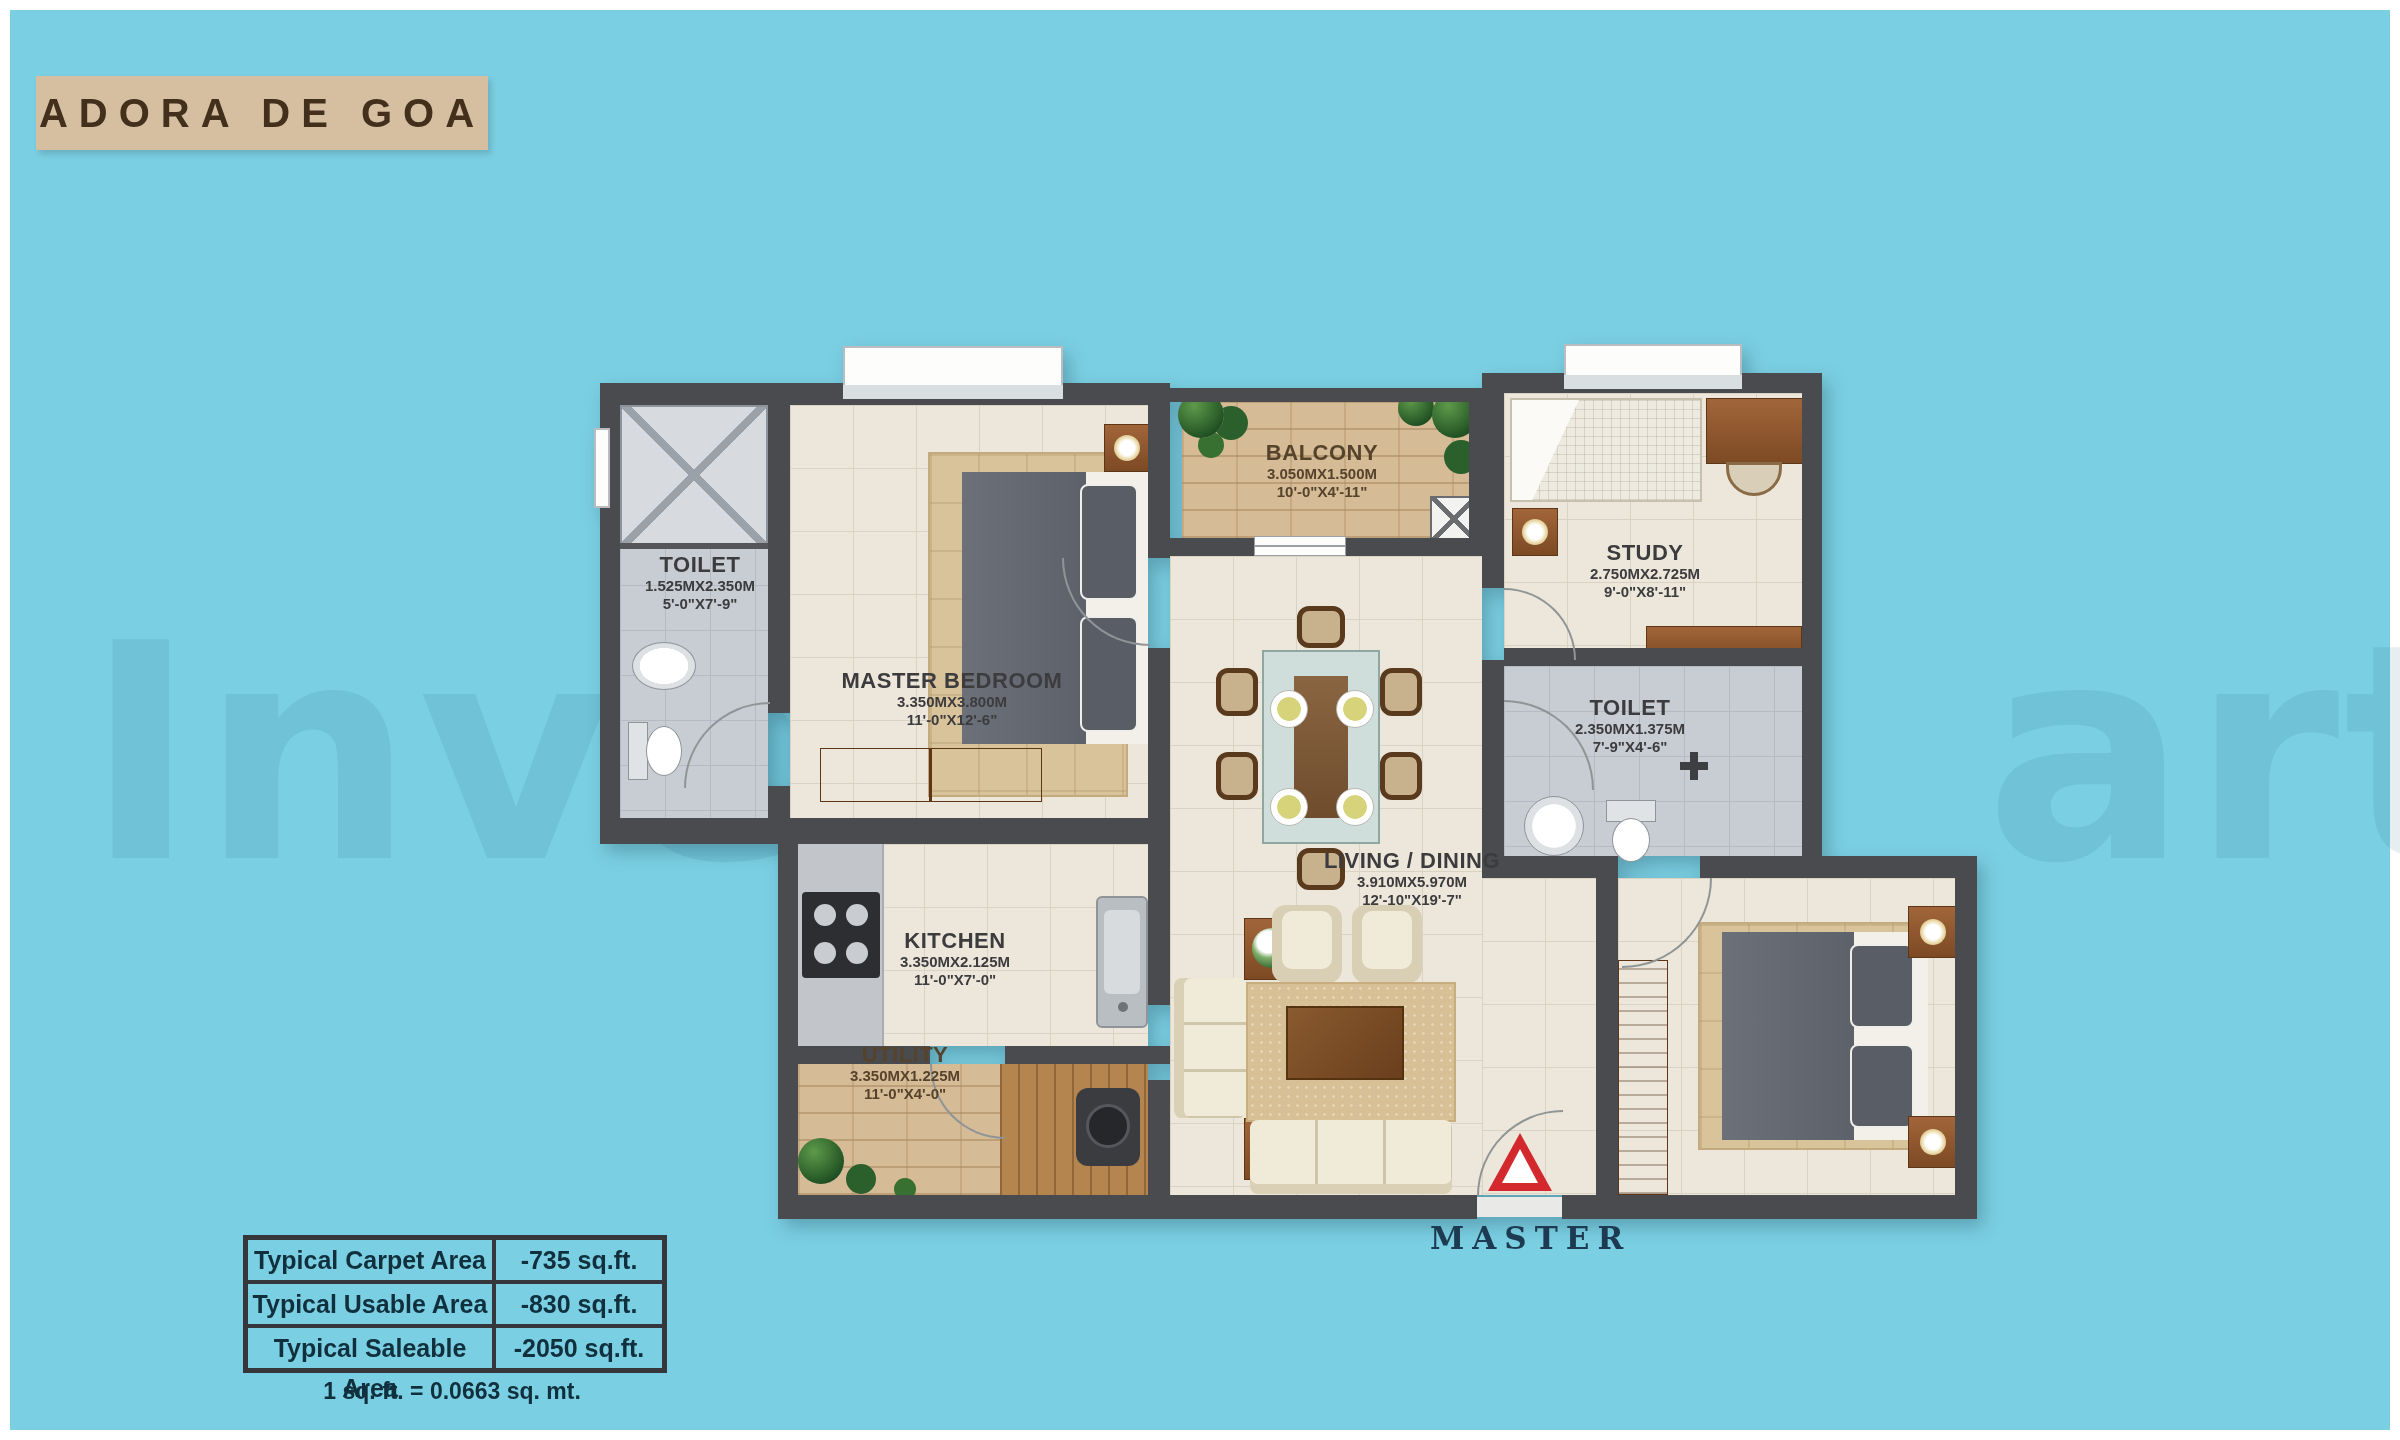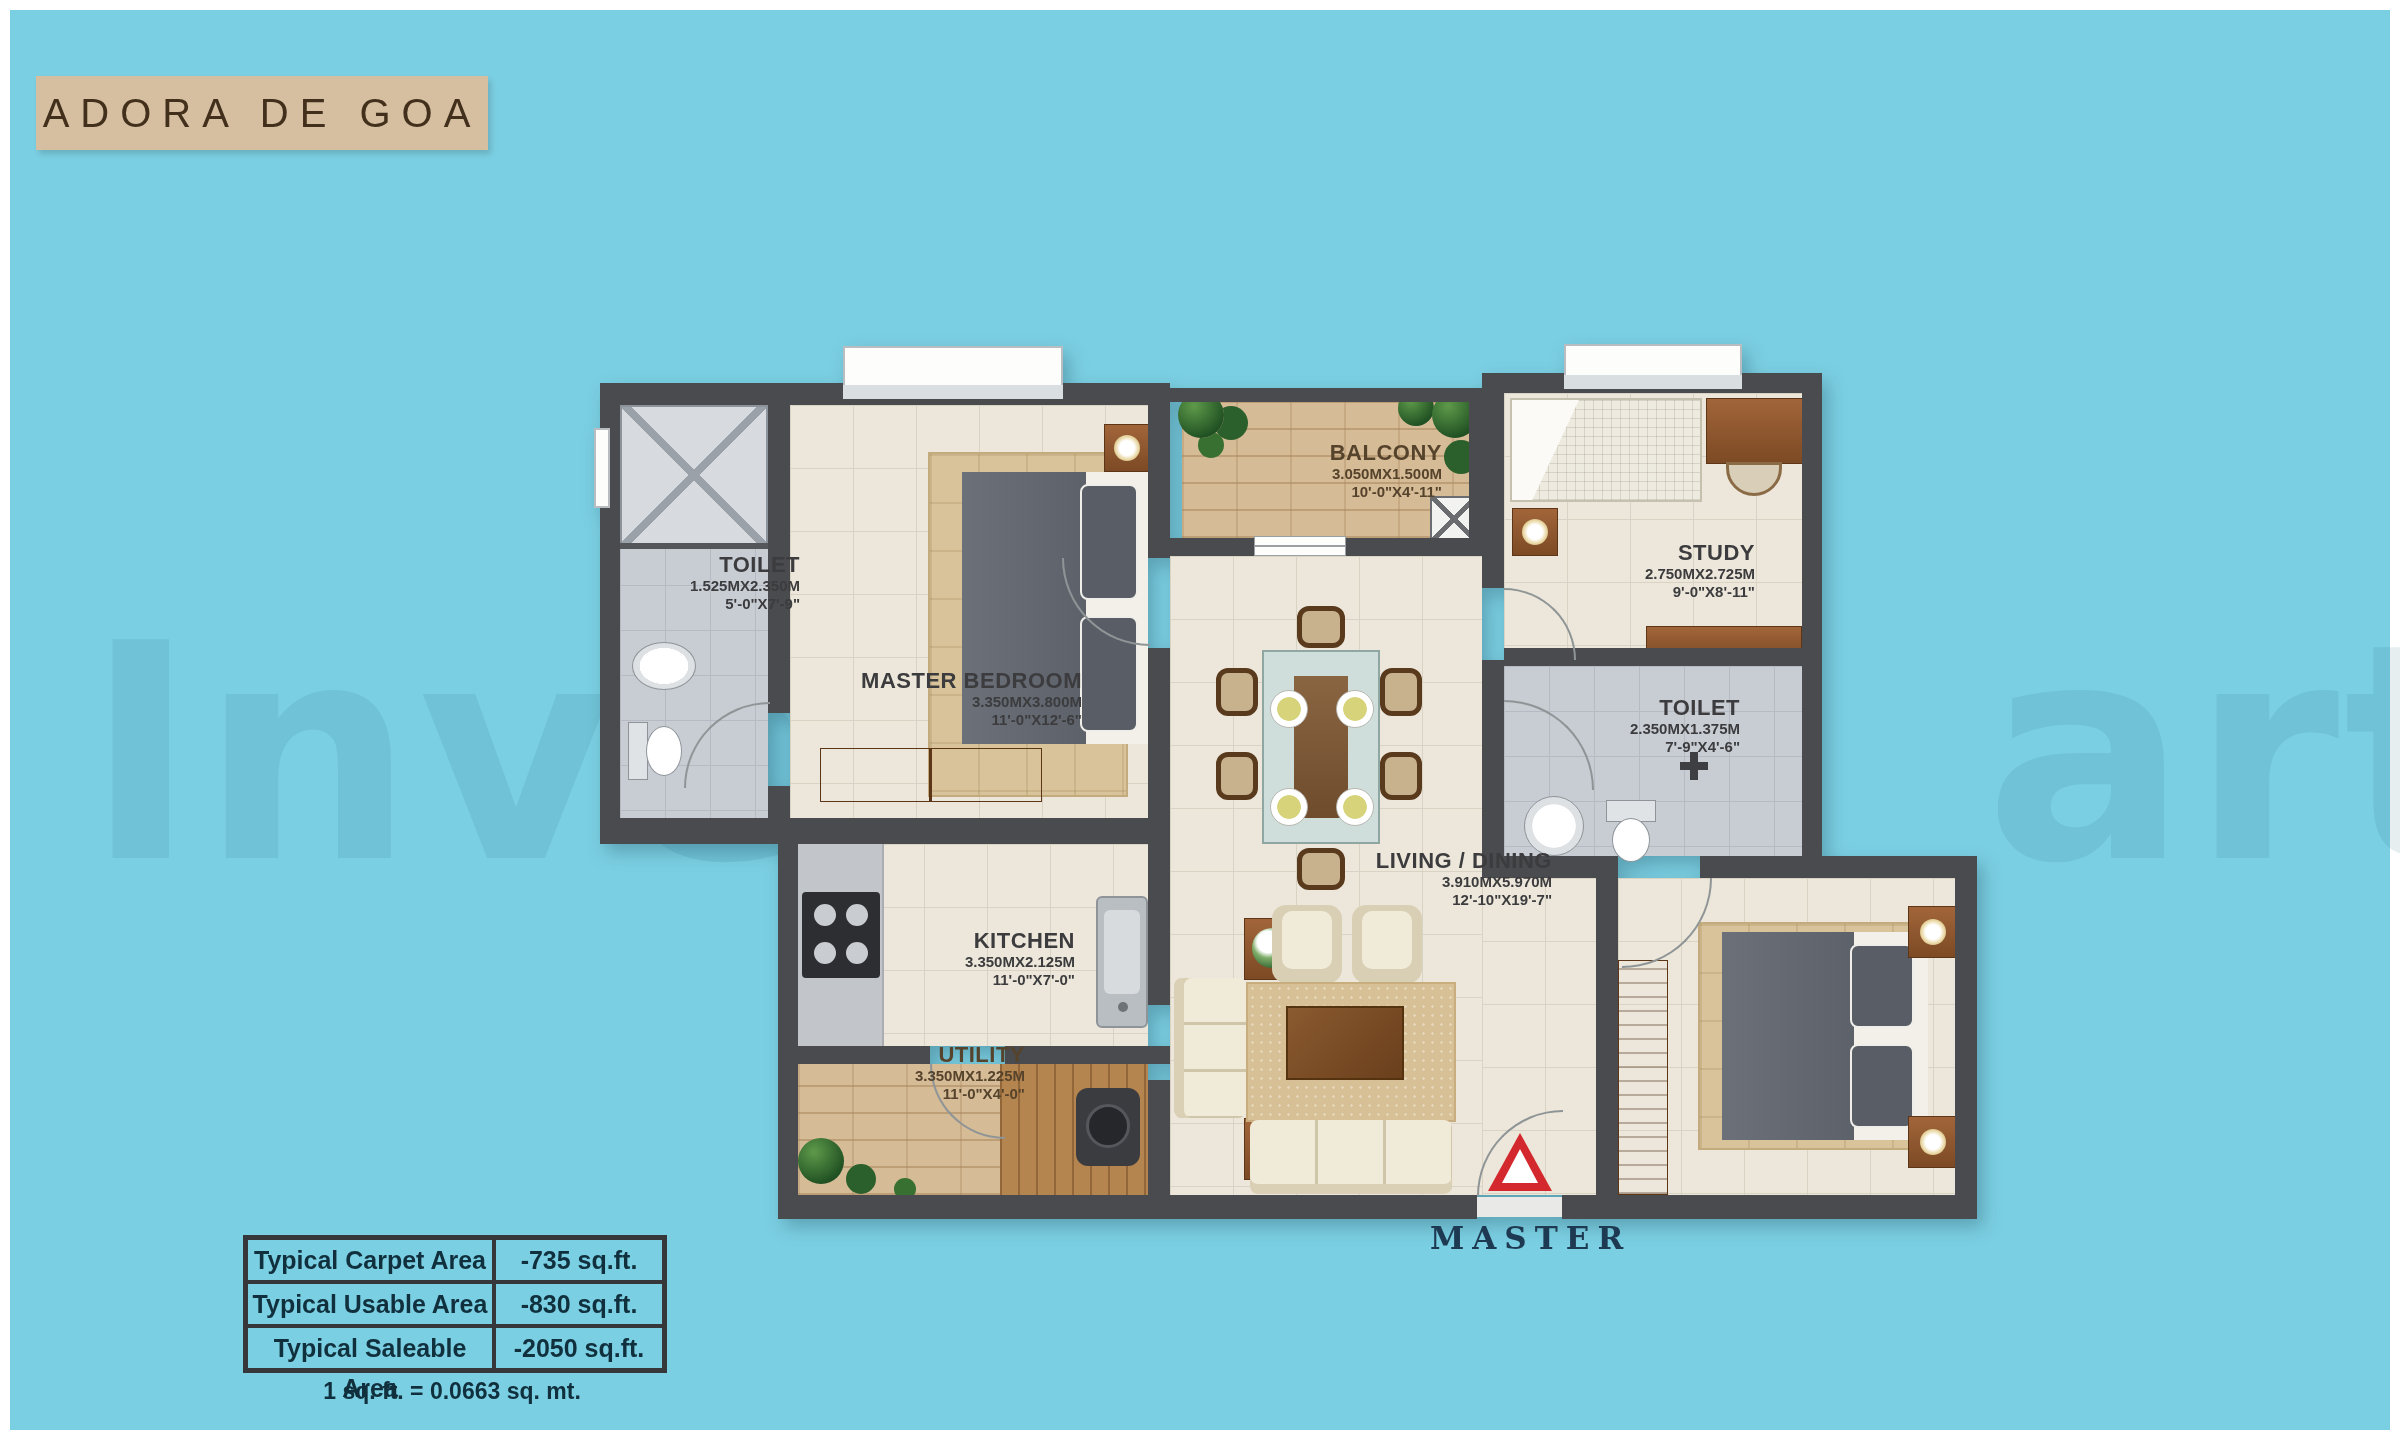--- a/index.html
+++ b/index.html
@@ -5,21 +5,21 @@
   html,body{margin:0;padding:0;}
   .page{position:relative;width:2400px;height:1440px;background:#ffffff;overflow:hidden;
         font-family:"Liberation Sans",sans-serif;}
   .bg{position:absolute;left:10px;top:10px;right:10px;bottom:10px;background:#7bcfe2;}
   
   .wm{position:absolute;font-family:"DejaVu Sans",sans-serif;font-weight:bold;
       font-size:300px;color:rgba(20,90,110,0.10);z-index:1;letter-spacing:4px;}
   
   .logo{position:absolute;left:36px;top:76px;width:452px;height:74px;background:#d6bfa1;
         box-shadow:3px 4px 6px rgba(0,0,0,.15);display:flex;align-items:center;justify-content:center;z-index:50;}
-  .logo span{font-size:40px;letter-spacing:11px;color:#43301c;font-weight:400;}
+  .logo span{font-size:40px;letter-spacing:11px;color:#43301c;font-weight:700;}
   .titlebox{position:absolute;left:800px;top:128px;width:990px;height:80px;border:4px solid #26272b;
         box-shadow:3px 4px 6px rgba(0,0,0,.15);display:flex;align-items:center;justify-content:center;z-index:50;}
   .titlebox span{font-size:46px;font-weight:800;letter-spacing:1px;color:#232327;}
   
   #plan{position:absolute;left:0;top:0;width:2400px;height:1440px;z-index:10;
         filter:drop-shadow(6px 8px 9px rgba(20,60,75,.30));}
   #plan div{position:absolute;}
   .wall{background:#4a4b4f;}
   .cream{background-color:#ece7da;background-image:linear-gradient(#d9d3c3 1px,transparent 1px),linear-gradient(90deg,#d9d3c3 1px,transparent 1px);background-size:63px 63px;}
   .gray{background-color:#c8ccd3;background-image:linear-gradient(#b5bac3 1px,transparent 1px),linear-gradient(90deg,#b5bac3 1px,transparent 1px);background-size:45px 45px;}
@@ -28,21 +28,21 @@
   .winbay{background:#fdfdfc;border:2px solid #b9bcc0;box-sizing:border-box;}
   .sill{background:#d9dee1;}
   .arc{border:0 solid #8f9596;background:transparent;box-sizing:border-box;}
   .chair{width:48px;height:42px;background:#c8b28e;border:5px solid #5a3a1d;border-radius:12px;box-sizing:border-box;}
   .armch{width:70px;height:78px;background:#d9cfb4;border-radius:14px;}
   .armch div{left:10px;top:6px;width:50px;height:58px;background:#f0ead8;border-radius:10px;}
   .plant{border-radius:50%;background:radial-gradient(circle at 35% 30%,#5e9a4a,#1f4f22 75%);}
   .lamp{width:26px;height:26px;border-radius:50%;background:radial-gradient(circle,#ffffff 40%,#ead9a6 62%,#ad8a4c 100%);}
   .pillow{background:#585d66;border:2px solid #f0eee8;border-radius:8px;box-sizing:border-box;}
   
-  .rlabel{position:absolute;text-align:right;color:#3c3c3e;z-index:40;line-height:1.15;}
+  .rlabel{position:absolute;text-align:center;color:#3c3c3e;z-index:40;line-height:1.15;}
   .rname{font-size:22px;font-weight:bold;letter-spacing:.5px;}
   .rdim{font-size:15px;font-weight:bold;}
   .brown .rname,.brown .rdim{color:#56432c;}
   
   .entry-label{position:absolute;left:1430px;top:1220px;width:180px;text-align:center;z-index:45;
       font-family:"DejaVu Serif",serif;font-weight:bold;font-size:31px;letter-spacing:8px;color:#1d3a52;}
   .tri-outer{left:1488px;top:1133px;width:64px;height:58px;background:#d3282e;
       clip-path:polygon(50% 0,100% 100%,0 100%);}
   .tri-inner{left:14px;top:16px;width:36px;height:34px;background:#ffffff;
       clip-path:polygon(50% 0,100% 100%,0 100%);}

